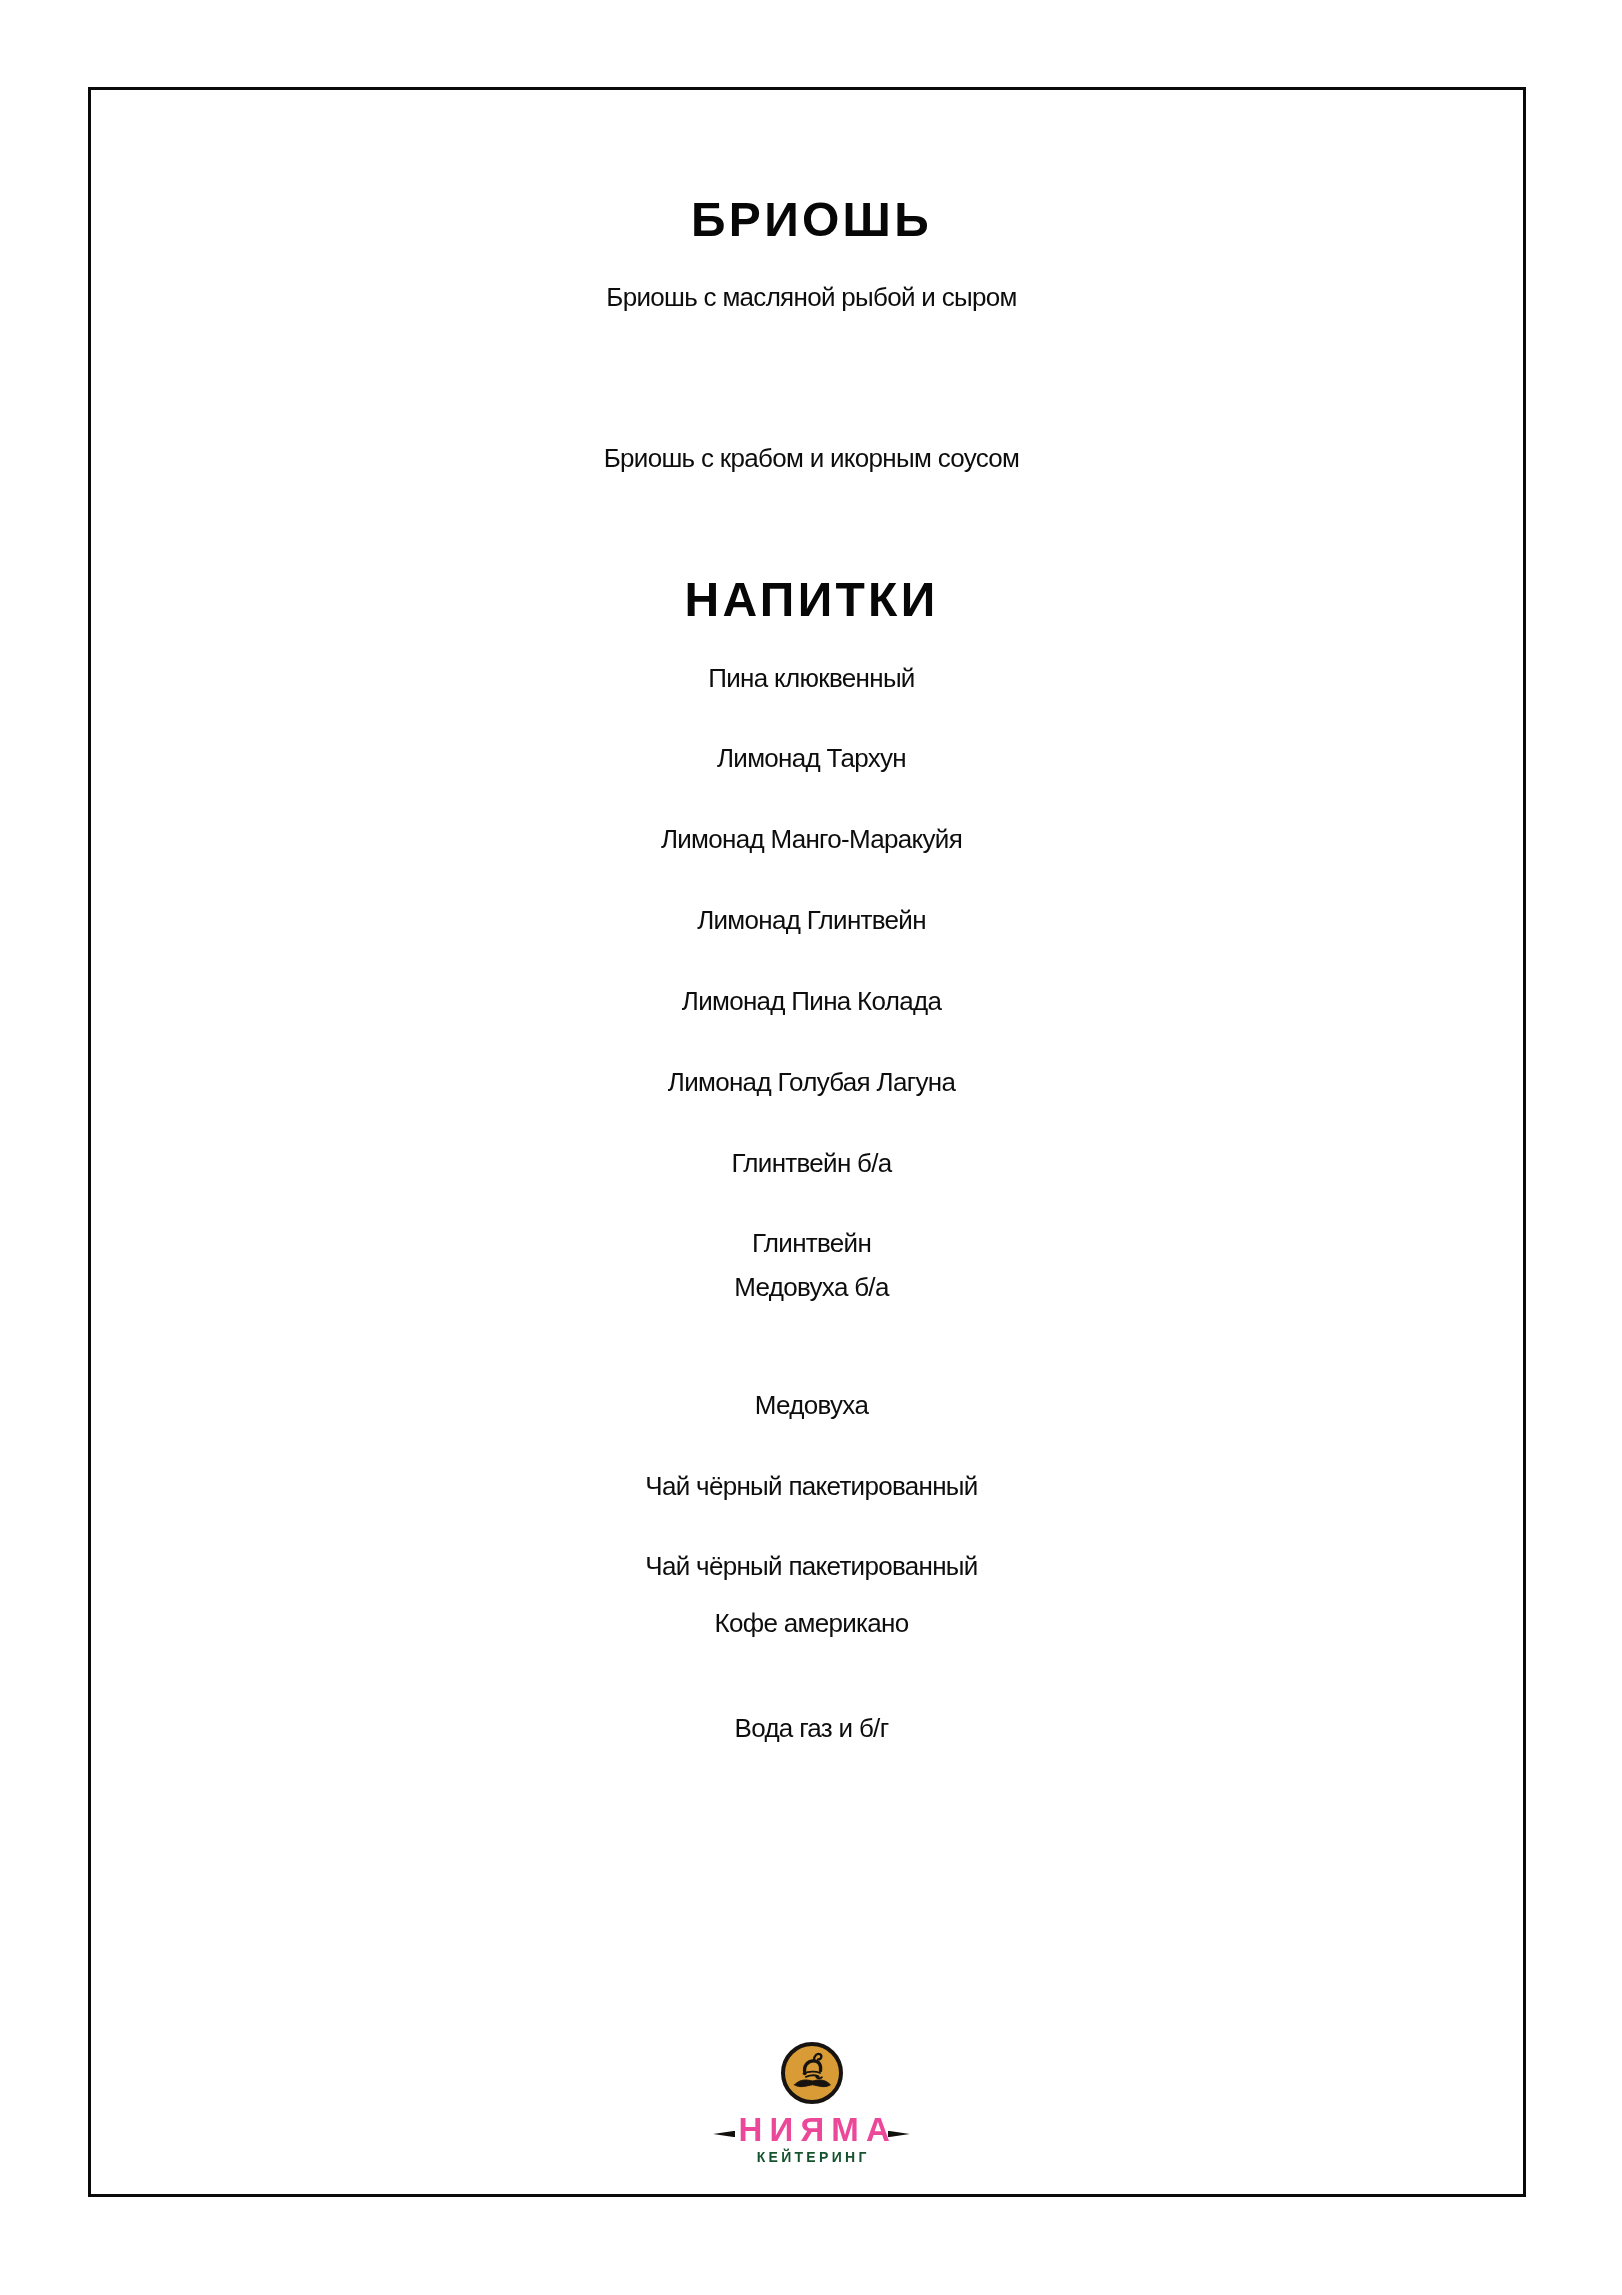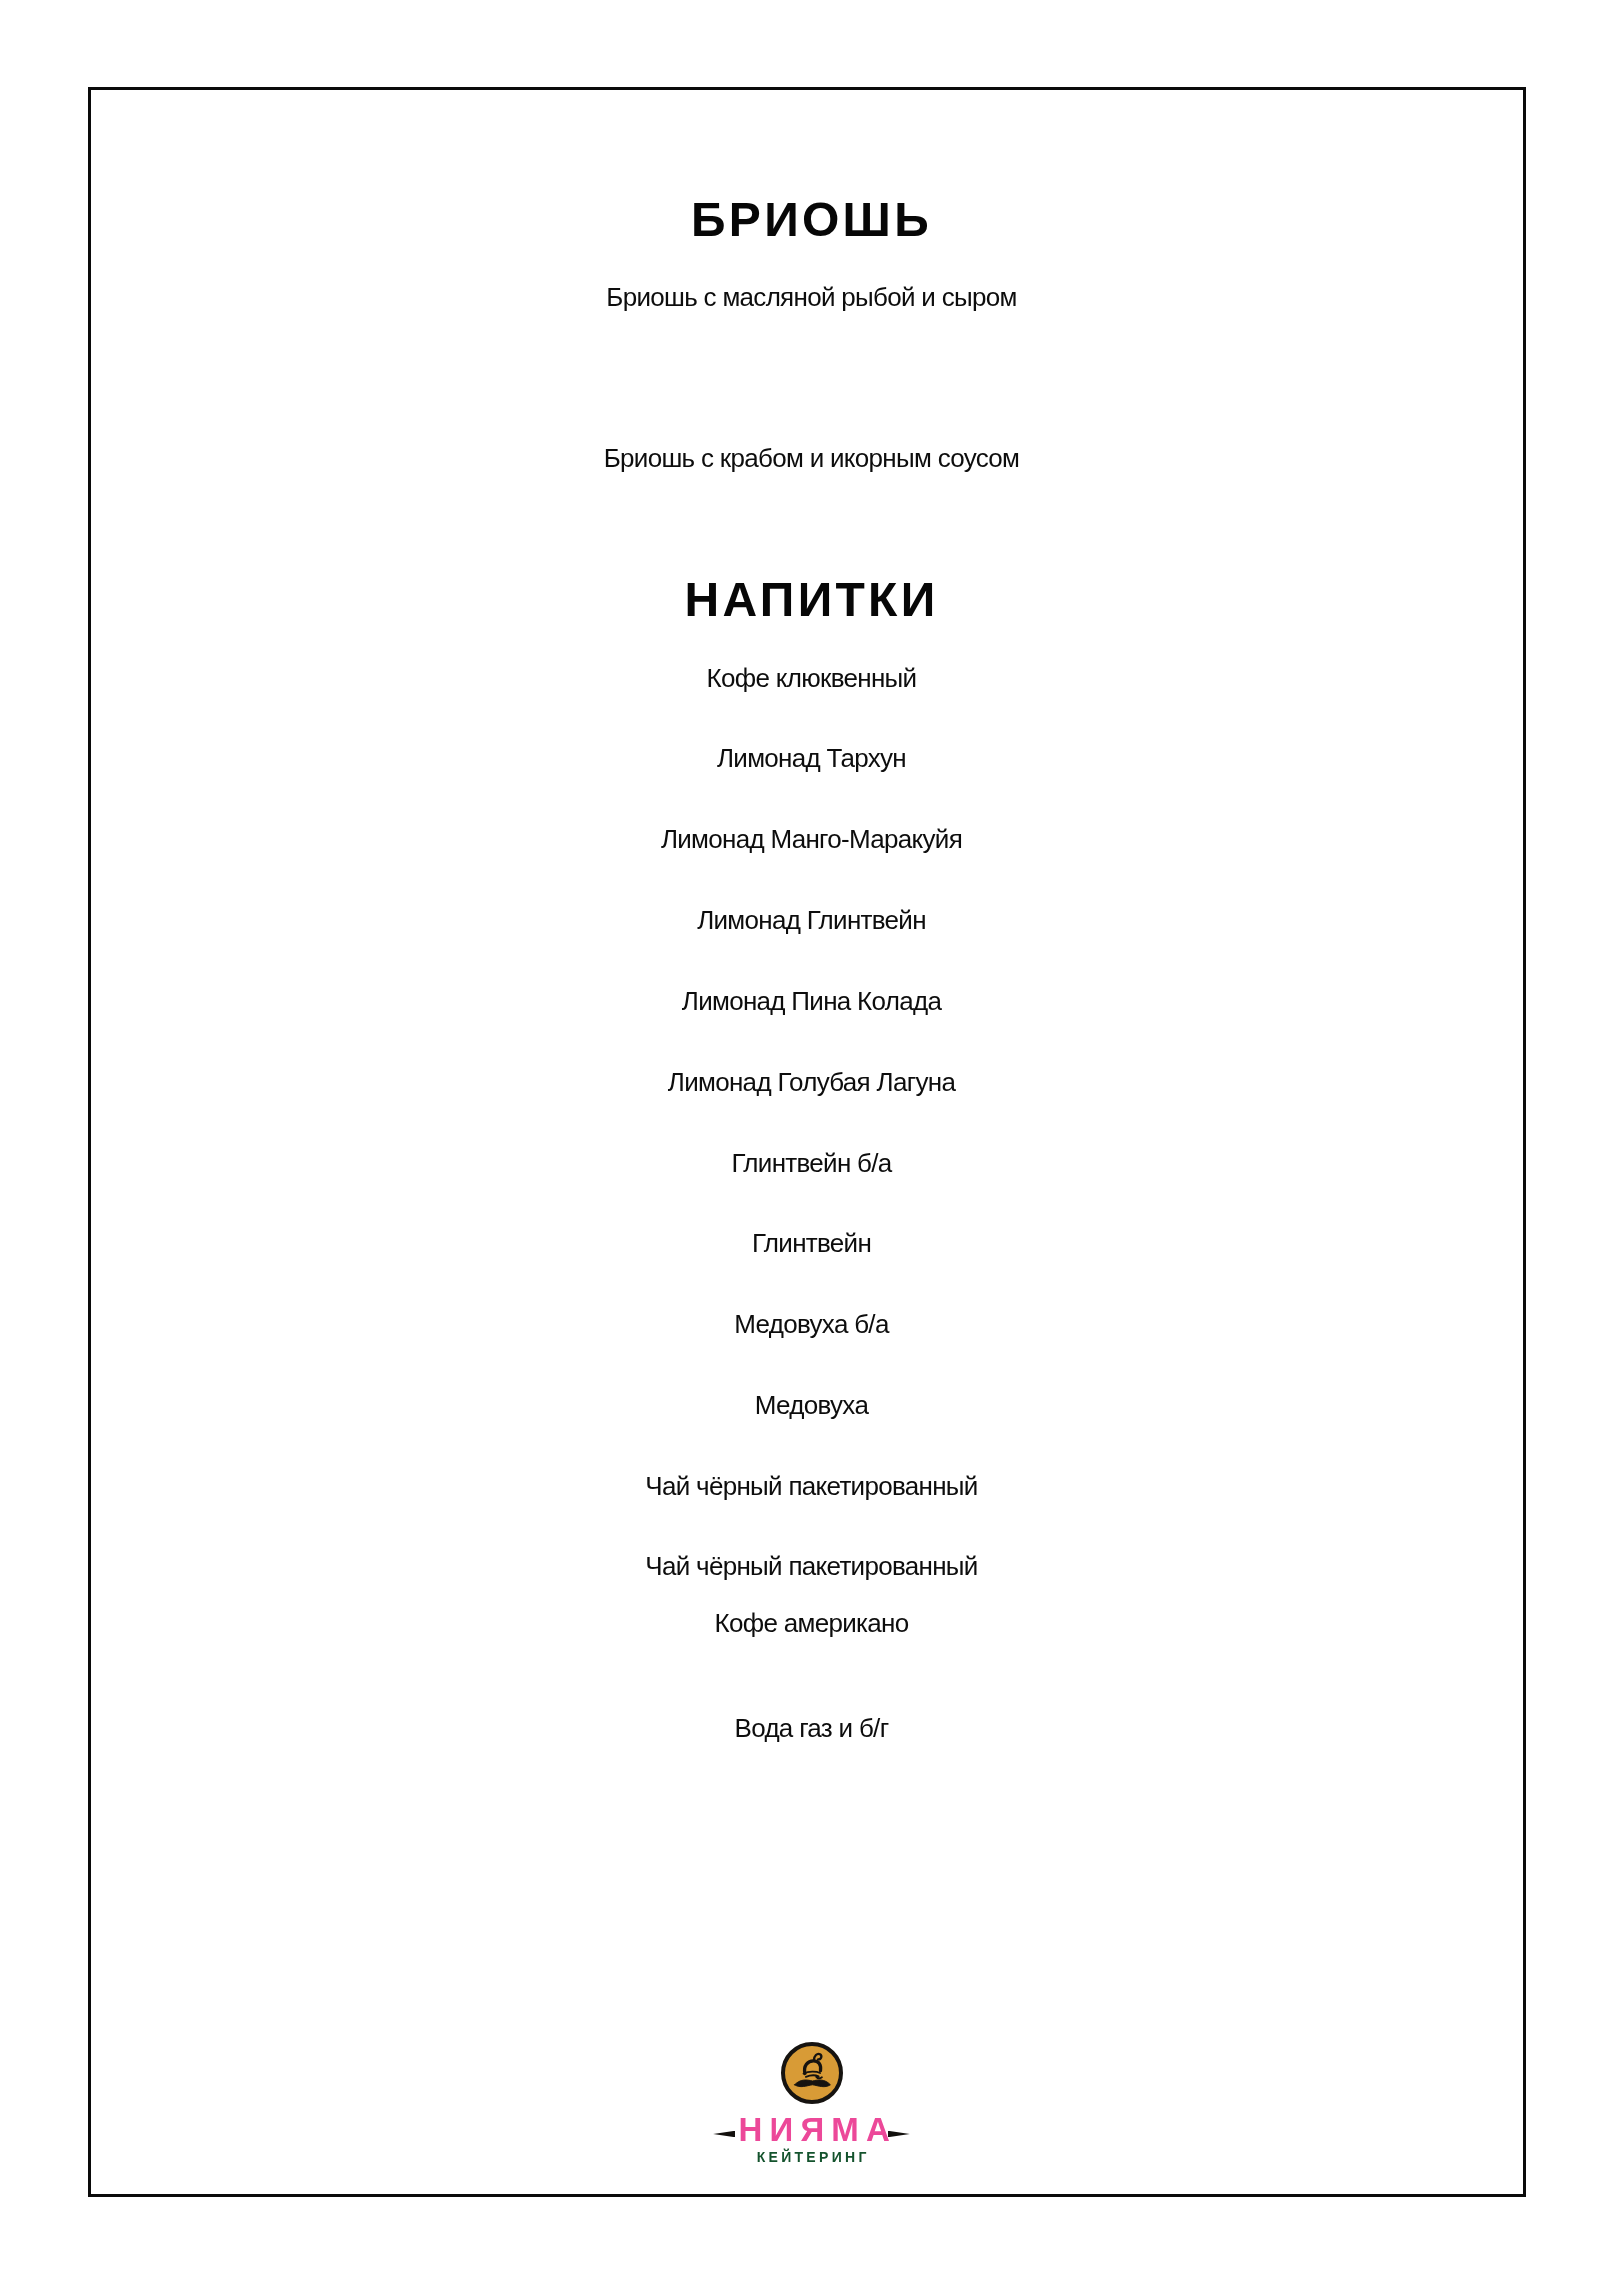--- a/index.html
+++ b/index.html
@@ -87,29 +87,29 @@
 
 <div class="page">
 
   <div class="frame"></div>
 
   <div class="line heading" style="top:196px">БРИОШЬ</div>
   <div class="line item" style="top:284px">Бриошь с масляной рыбой и сыром</div>
   <div class="line item" style="top:445px">Бриошь с крабом и икорным соусом</div>
 
   <div class="line heading" style="top:576px">НАПИТКИ</div>
-  <div class="line item" style="top:665px">Кофе клюквенный</div>
+  <div class="line item" style="top:665px">Пина клюквенный</div>
   <div class="line item" style="top:745px">Лимонад Тархун</div>
   <div class="line item" style="top:826px">Лимонад Манго-Маракуйя</div>
   <div class="line item" style="top:907px">Лимонад Глинтвейн</div>
   <div class="line item" style="top:988px">Лимонад Пина Колада</div>
   <div class="line item" style="top:1069px">Лимонад Голубая Лагуна</div>
   <div class="line item" style="top:1150px">Глинтвейн б/а</div>
   <div class="line item" style="top:1230px">Глинтвейн</div>
-  <div class="line item" style="top:1311px">Медовуха б/а</div>
+  <div class="line item" style="top:1274px">Медовуха б/а</div>
   <div class="line item" style="top:1392px">Медовуха</div>
   <div class="line item" style="top:1473px">Чай чёрный пакетированный</div>
   <div class="line item" style="top:1553px">Чай чёрный пакетированный</div>
   <div class="line item" style="top:1610px">Кофе американо</div>
   <div class="line item" style="top:1715px">Вода газ и б/г</div>
 
   <div class="logo-circle">
     <span>
       <svg viewBox="0 0 100 100" fill="none" stroke="#161310" stroke-linecap="round" stroke-linejoin="round">
 

